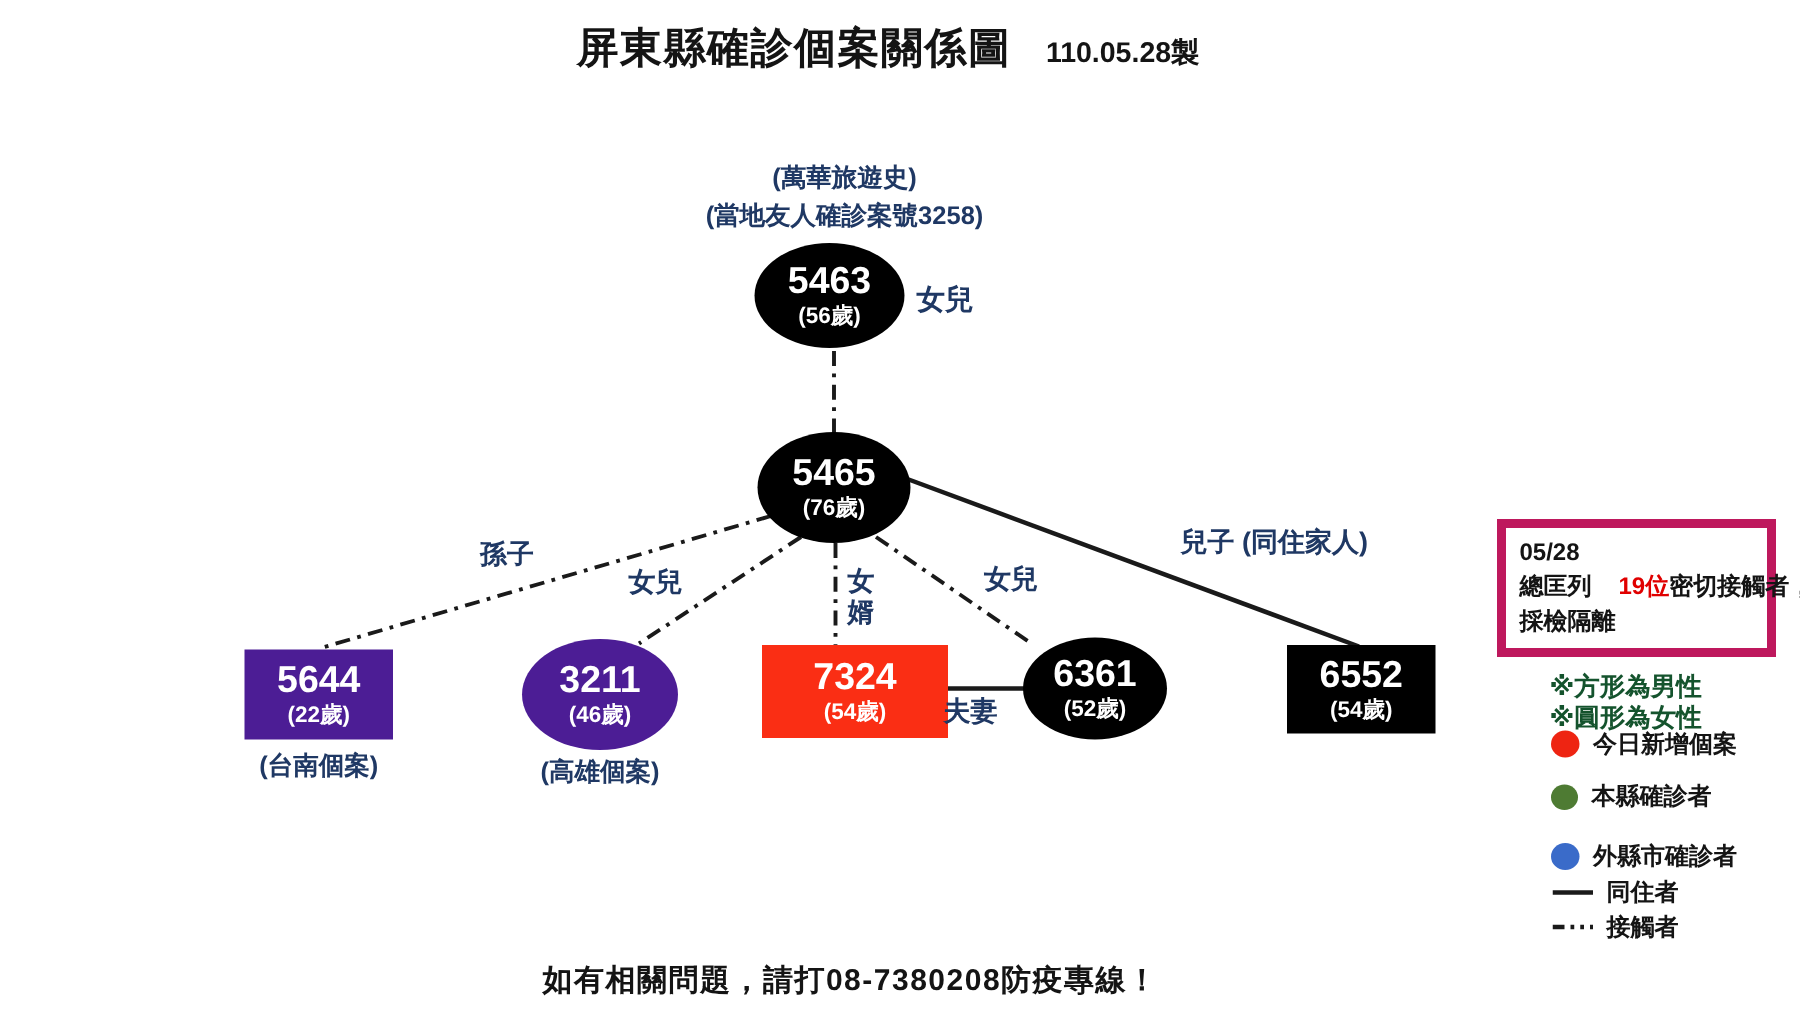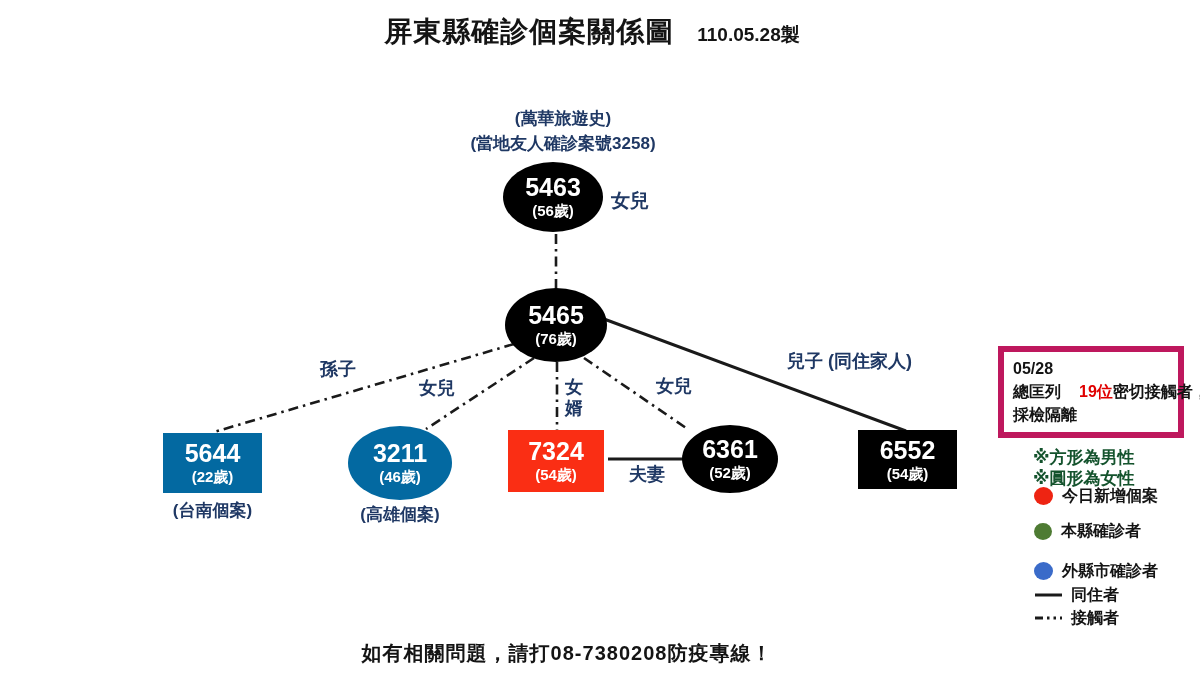--- a/index.html
+++ b/index.html
@@ -14,21 +14,21 @@
   .note{
     position:absolute;left:413px;top:106px;width:300px;text-align:center;
     color:#1F3864;font-weight:bold;font-size:17px;line-height:25px;white-space:nowrap;
   }
   .node{
     position:absolute;display:flex;flex-direction:column;align-items:center;justify-content:center;
     color:#fff;font-weight:bold;text-align:center;
   }
   .ellipse{border-radius:50%;}
   .green{background:#000000;}
-  .blue{background:#0369a1;}
+  .blue{background:#4c1d95;}
   .red{background:#FA2E14;}
   .num{font-size:25px;line-height:27px;}
   .age{font-size:15px;line-height:19px;}
   .elabel{
     position:absolute;color:#1F3864;font-weight:bold;font-size:18px;white-space:nowrap;line-height:21px;
   }
   .caption{
     position:absolute;color:#1F3864;font-weight:bold;font-size:17px;text-align:center;white-space:nowrap;
   }
   .notice{
@@ -92,21 +92,21 @@
     <div class="age">(22歲)</div>
   </div>
   <div class="caption" style="left:163px;top:499px;width:99px;">(台南個案)</div>
 
   <div class="node ellipse blue" style="left:348px;top:426px;width:104px;height:74px;">
     <div class="num">3211</div>
     <div class="age">(46歲)</div>
   </div>
   <div class="caption" style="left:348px;top:503px;width:104px;">(高雄個案)</div>
 
-  <div class="node red" style="left:508px;top:430px;width:96px;height:62px;">
+  <div class="node red" style="left:508px;top:430px;width:124px;height:62px;">
     <div class="num">7324</div>
     <div class="age">(54歲)</div>
   </div>
 
   <div class="node ellipse green" style="left:682px;top:425px;width:96px;height:68px;">
     <div class="num">6361</div>
     <div class="age">(52歲)</div>
   </div>
 
   <div class="node green" style="left:858px;top:430px;width:99px;height:59px;">

